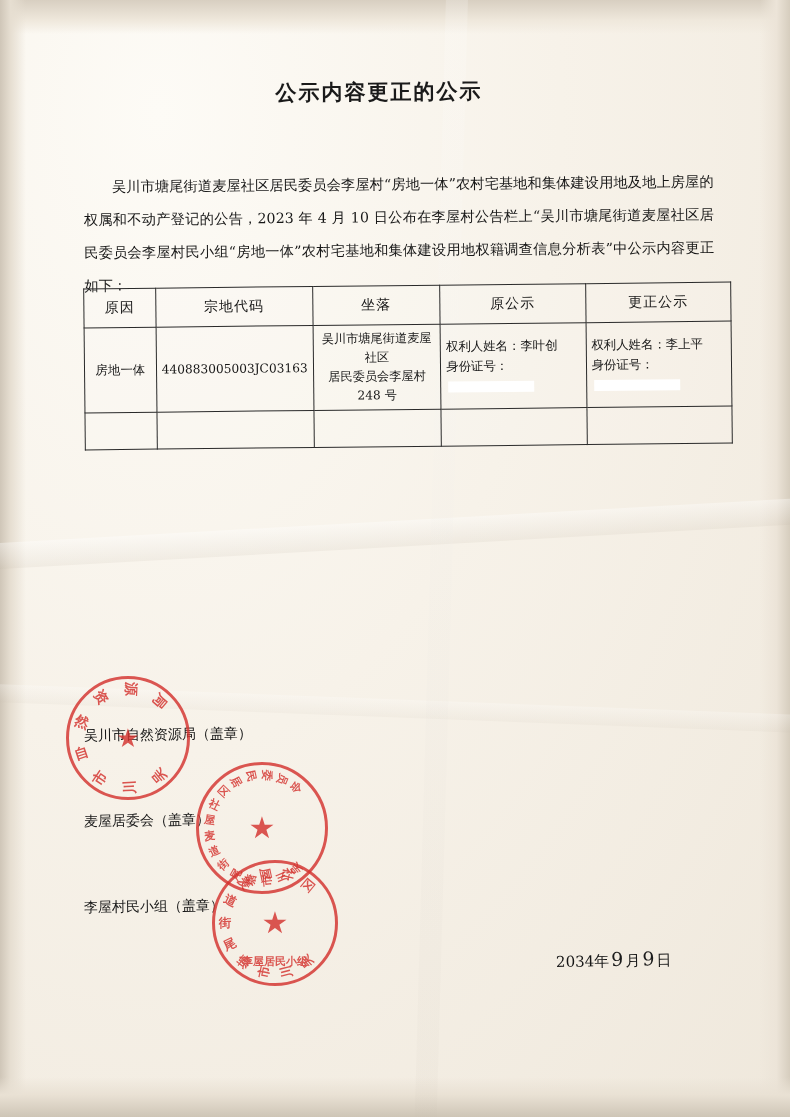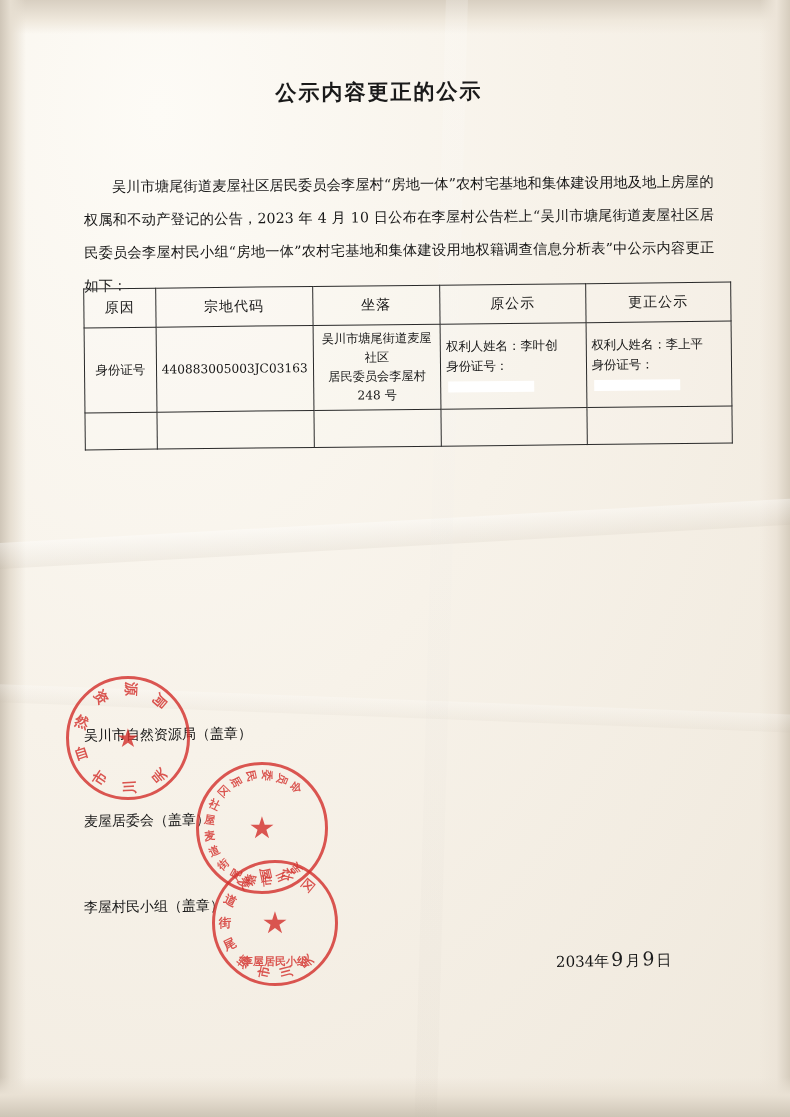--- a/index.html
+++ b/index.html
@@ -236,21 +236,21 @@
           <tr>
             <th>原因</th>
             <th>宗地代码</th>
             <th>坐落</th>
             <th>原公示</th>
             <th>更正公示</th>
           </tr>
         </thead>
         <tbody>
           <tr class="data-row">
-            <td class="c-reason">身份证号</td>
+            <td class="c-reason">房地一体</td>
             <td class="c-code">440883005003JC03163</td>
             <td class="c-loc">
               <span>吴川市塘尾街道麦屋社区</span><br>
               <span>居民委员会李屋村 248 号</span>
             </td>
             <td class="c-orig">
               <span>权利人姓名：</span><span>李叶创</span><br>
               <span>身份证号：</span><span class="redact"></span>
             </td>
             <td class="c-new">

